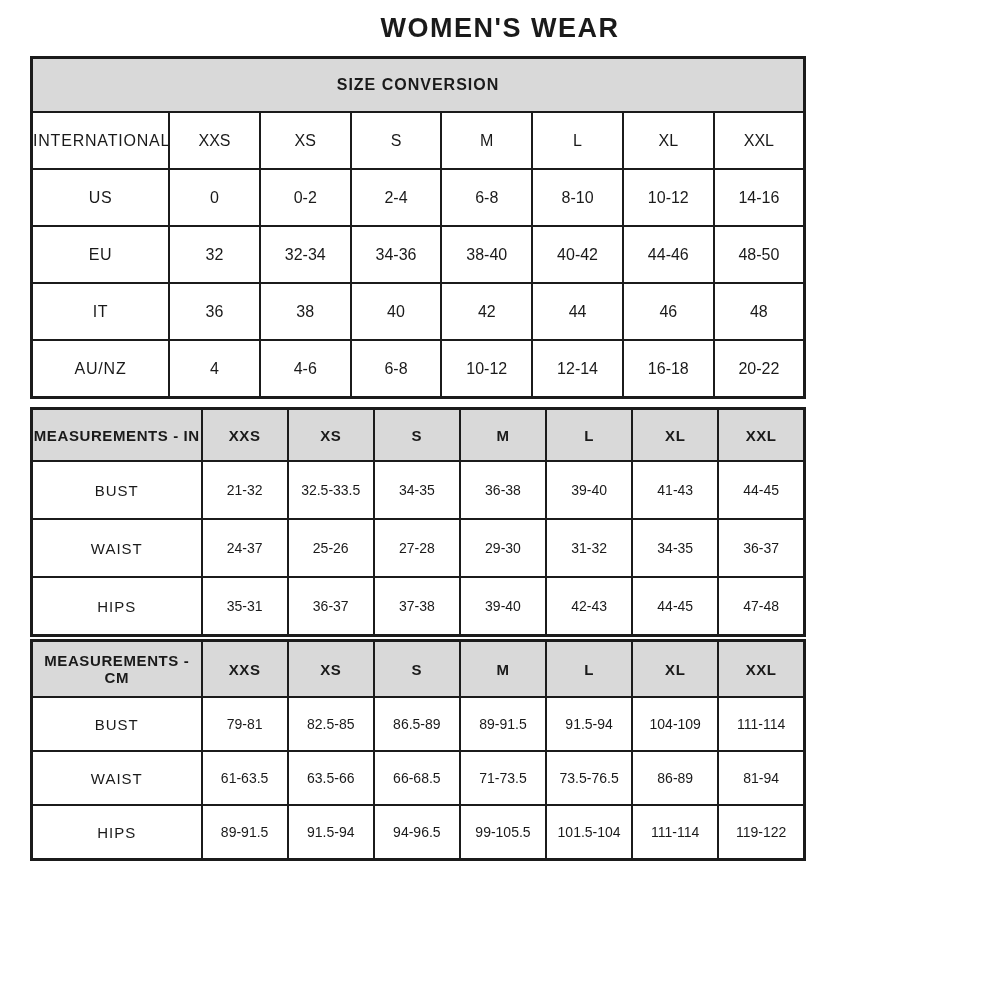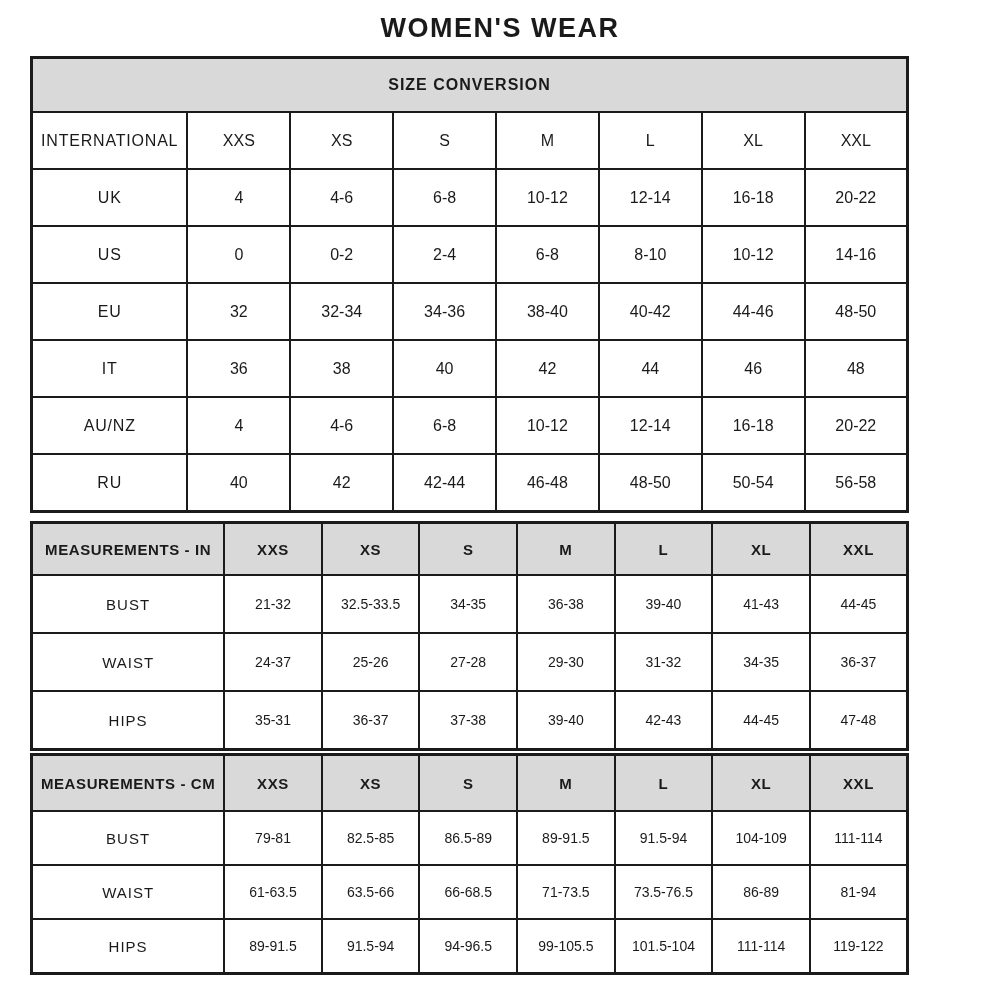--- a/index.html
+++ b/index.html
@@ -18,21 +18,21 @@
   .page{padding:12px 30px 0 30px;}
   .title{
     text-align:center;
     font-size:27px;
     font-weight:700;
     letter-spacing:1.5px;
     margin:0 0 12px 0;
     line-height:32px;
   }
   table.tbl{
-    width:879px;
+    width:776px;
     border-collapse:collapse;
     table-layout:fixed;
     text-align:center;
     border:3px solid var(--border);
   }
   table.tbl th, table.tbl td{
     border:2px solid var(--border);
     padding:0;
     vertical-align:middle;
   }
@@ -92,30 +92,20 @@
           <td class="label-cell">INTERNATIONAL</td>
           <td class="value-cell">XXS</td>
           <td class="value-cell">XS</td>
           <td class="value-cell">S</td>
           <td class="value-cell">M</td>
           <td class="value-cell">L</td>
           <td class="value-cell">XL</td>
           <td class="value-cell">XXL</td>
         </tr>
         <tr>
-          <td class="label-cell">UK</td>
-          <td class="value-cell">4</td>
-          <td class="value-cell">4-6</td>
-          <td class="value-cell">6-8</td>
-          <td class="value-cell">10-12</td>
-          <td class="value-cell">12-14</td>
-          <td class="value-cell">16-18</td>
-          <td class="value-cell">20-22</td>
-        </tr>
-        <tr>
           <td class="label-cell">US</td>
           <td class="value-cell">0</td>
           <td class="value-cell">0-2</td>
           <td class="value-cell">2-4</td>
           <td class="value-cell">6-8</td>
           <td class="value-cell">8-10</td>
           <td class="value-cell">10-12</td>
           <td class="value-cell">14-16</td>
         </tr>
         <tr>
@@ -141,30 +131,20 @@
         <tr>
           <td class="label-cell">AU/NZ</td>
           <td class="value-cell">4</td>
           <td class="value-cell">4-6</td>
           <td class="value-cell">6-8</td>
           <td class="value-cell">10-12</td>
           <td class="value-cell">12-14</td>
           <td class="value-cell">16-18</td>
           <td class="value-cell">20-22</td>
         </tr>
-        <tr>
-          <td class="label-cell">RU</td>
-          <td class="value-cell">40</td>
-          <td class="value-cell">42</td>
-          <td class="value-cell">42-44</td>
-          <td class="value-cell">46-48</td>
-          <td class="value-cell">48-50</td>
-          <td class="value-cell">50-54</td>
-          <td class="value-cell">56-58</td>
-        </tr>
       </tbody>
     </table>
 
   <table class="tbl t2">
     <colgroup>
       <col class="c-label">
         <col>
         <col>
         <col>
         <col>

